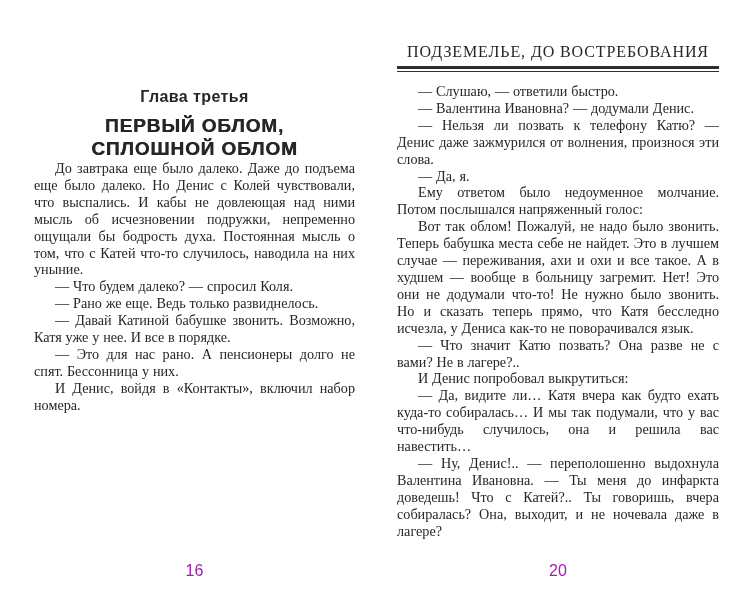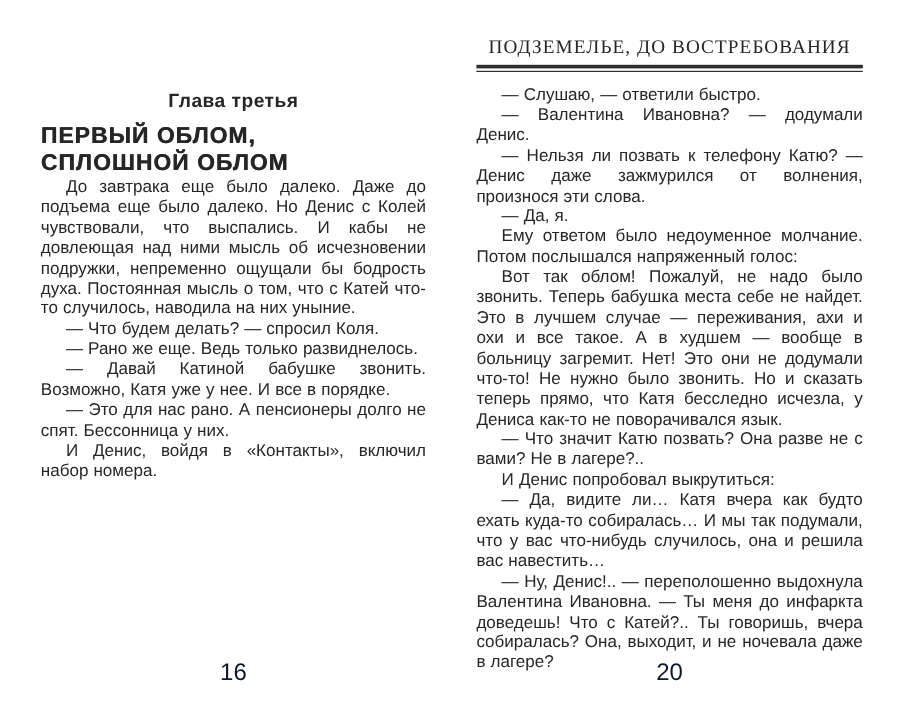--- a/index.html
+++ b/index.html
@@ -8,35 +8,36 @@
     width: 750px; height: 605px;
     font-family: "Liberation Sans", sans-serif;
     overflow: hidden;
   }
   .spread {
     position: relative;
     width: 750px; height: 605px;
     background: #ffffff;
     color: #262626;
   }
-  .page { position: absolute; top: 0; height: 470px; }
+  .page { position: absolute; top: 12px; height: 470px; }
   .page-left  { left: 34px;  width: 321px; }
   .page-right { left: 397px; width: 322px; }
 
   
   .chapter-label {
     margin-top: 76px;
     text-align: center;
     font-size: 16px;
     font-weight: bold;
     letter-spacing: 0.4px;
     line-height: 18px;
   }
   .chapter-title { margin-top: 9px; }
   .chapter-title-line {
+    text-align: center;
     font-size: 19px;
     font-weight: bold;
     line-height: 22.5px;
     letter-spacing: 0.9px;
     text-shadow: 0.45px 0 0 currentColor; 
   }
 
   
   .running-head {
     margin-top: 30px;
@@ -58,44 +59,45 @@
   .page-left  .body { margin-top: 0; }
   .page-right .body { margin-top: 11px; }
   .para {
     font-size: 14.2px;
     line-height: 16.9px;
     text-align: justify;
     text-indent: 21px;
     hyphens: auto;
     -webkit-hyphens: auto;
     word-spacing: 0.3px;
+    font-family: Liberation Serif, serif;
   }
 
   .page-number {
     position: absolute;
     left: 0; right: 0; top: 550px;
     text-align: center;
-    font-size: 20px;
-    color: #0f172a;
+    font-size: 16px;
+    color: #a21caf;
   }
 </style>
 </head>
 <body>
 
 <div class="spread">
 
   <div class="page page-left">
     <div class="chapter-label">Глава третья</div>
     <div class="chapter-title">
         <div class="chapter-title-line">ПЕРВЫЙ ОБЛОМ,</div>
         <div class="chapter-title-line">СПЛОШНОЙ ОБЛОМ</div>
       </div>
     <div class="body">
         <div class="para">До завтрака еще было далеко. Даже до подъема еще было далеко. Но Денис с Колей чувствовали, что выспались. И кабы не довлеющая над ними мысль об исчезновении подружки, непременно ощущали бы бодрость духа. Постоянная мысль о том, что с Катей что-то случилось, наводила на них уныние.</div>
-        <div class="para">— Что будем делать? — спросил Коля.</div>
+        <div class="para">— Что будем далеко? — спросил Коля.</div>
         <div class="para">— Рано же еще. Ведь только развиднелось.</div>
         <div class="para">— Давай Катиной бабушке звонить. Возможно, Катя уже у нее. И все в порядке.</div>
         <div class="para">— Это для нас рано. А пенсионеры долго не спят. Бессонница у них.</div>
         <div class="para">И Денис, войдя в «Контакты», включил набор номера.</div>
       </div>
     <div class="page-number">16</div>
   </div>
 
   <div class="page page-right">
     <div class="running-head">ПОДЗЕМЕЛЬЕ, ДО ВОСТРЕБОВАНИЯ</div>

